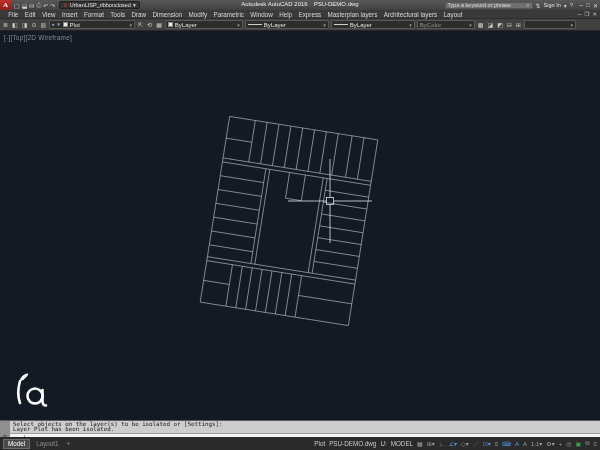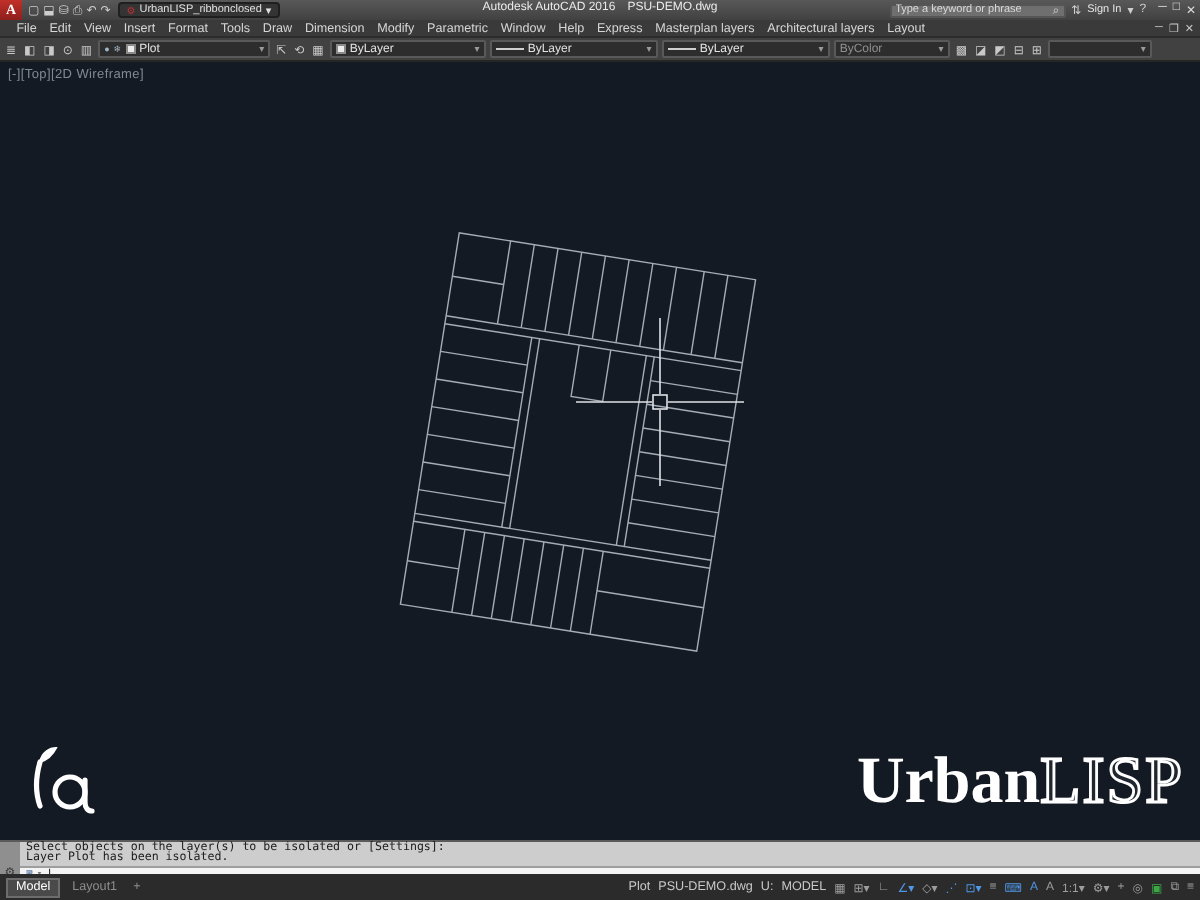--- a/index.html
+++ b/index.html
@@ -288,23 +288,20 @@
 
   <svg class="brand-left" width="46" height="40" viewBox="0 0 46 40">
     <g stroke="#ffffff" stroke-width="2.6" fill="none" stroke-linecap="round">
       <path d="M12 11 C10 18 9.5 26 12 33"></path>
       <path d="M12 11 C13 6 17 4 20 4 C18 8 15 10 12 11 Z" fill="#ffffff" stroke-width="1"></path>
       <circle cx="27" cy="26" r="7.5"></circle>
       <path d="M34.5 20 L34.5 31 C34.5 34 36 35.5 38 35.5"></path>
     </g>
   </svg>
 
-  <div class="brand-right">
-    <span class="brand-solid">Urban</span><span class="brand-outline">LISP</span>
-  </div>
 </div>
 
 <div class="cmd">
   <div class="cmd-strip">
     <span>⚙</span>
   </div>
   <div class="cmd-main">
     <div class="cmd-hist">
       <div>Select objects on the layer(s) to be isolated or [Settings]:</div>
       <div>Layer Plot has been isolated.</div>

